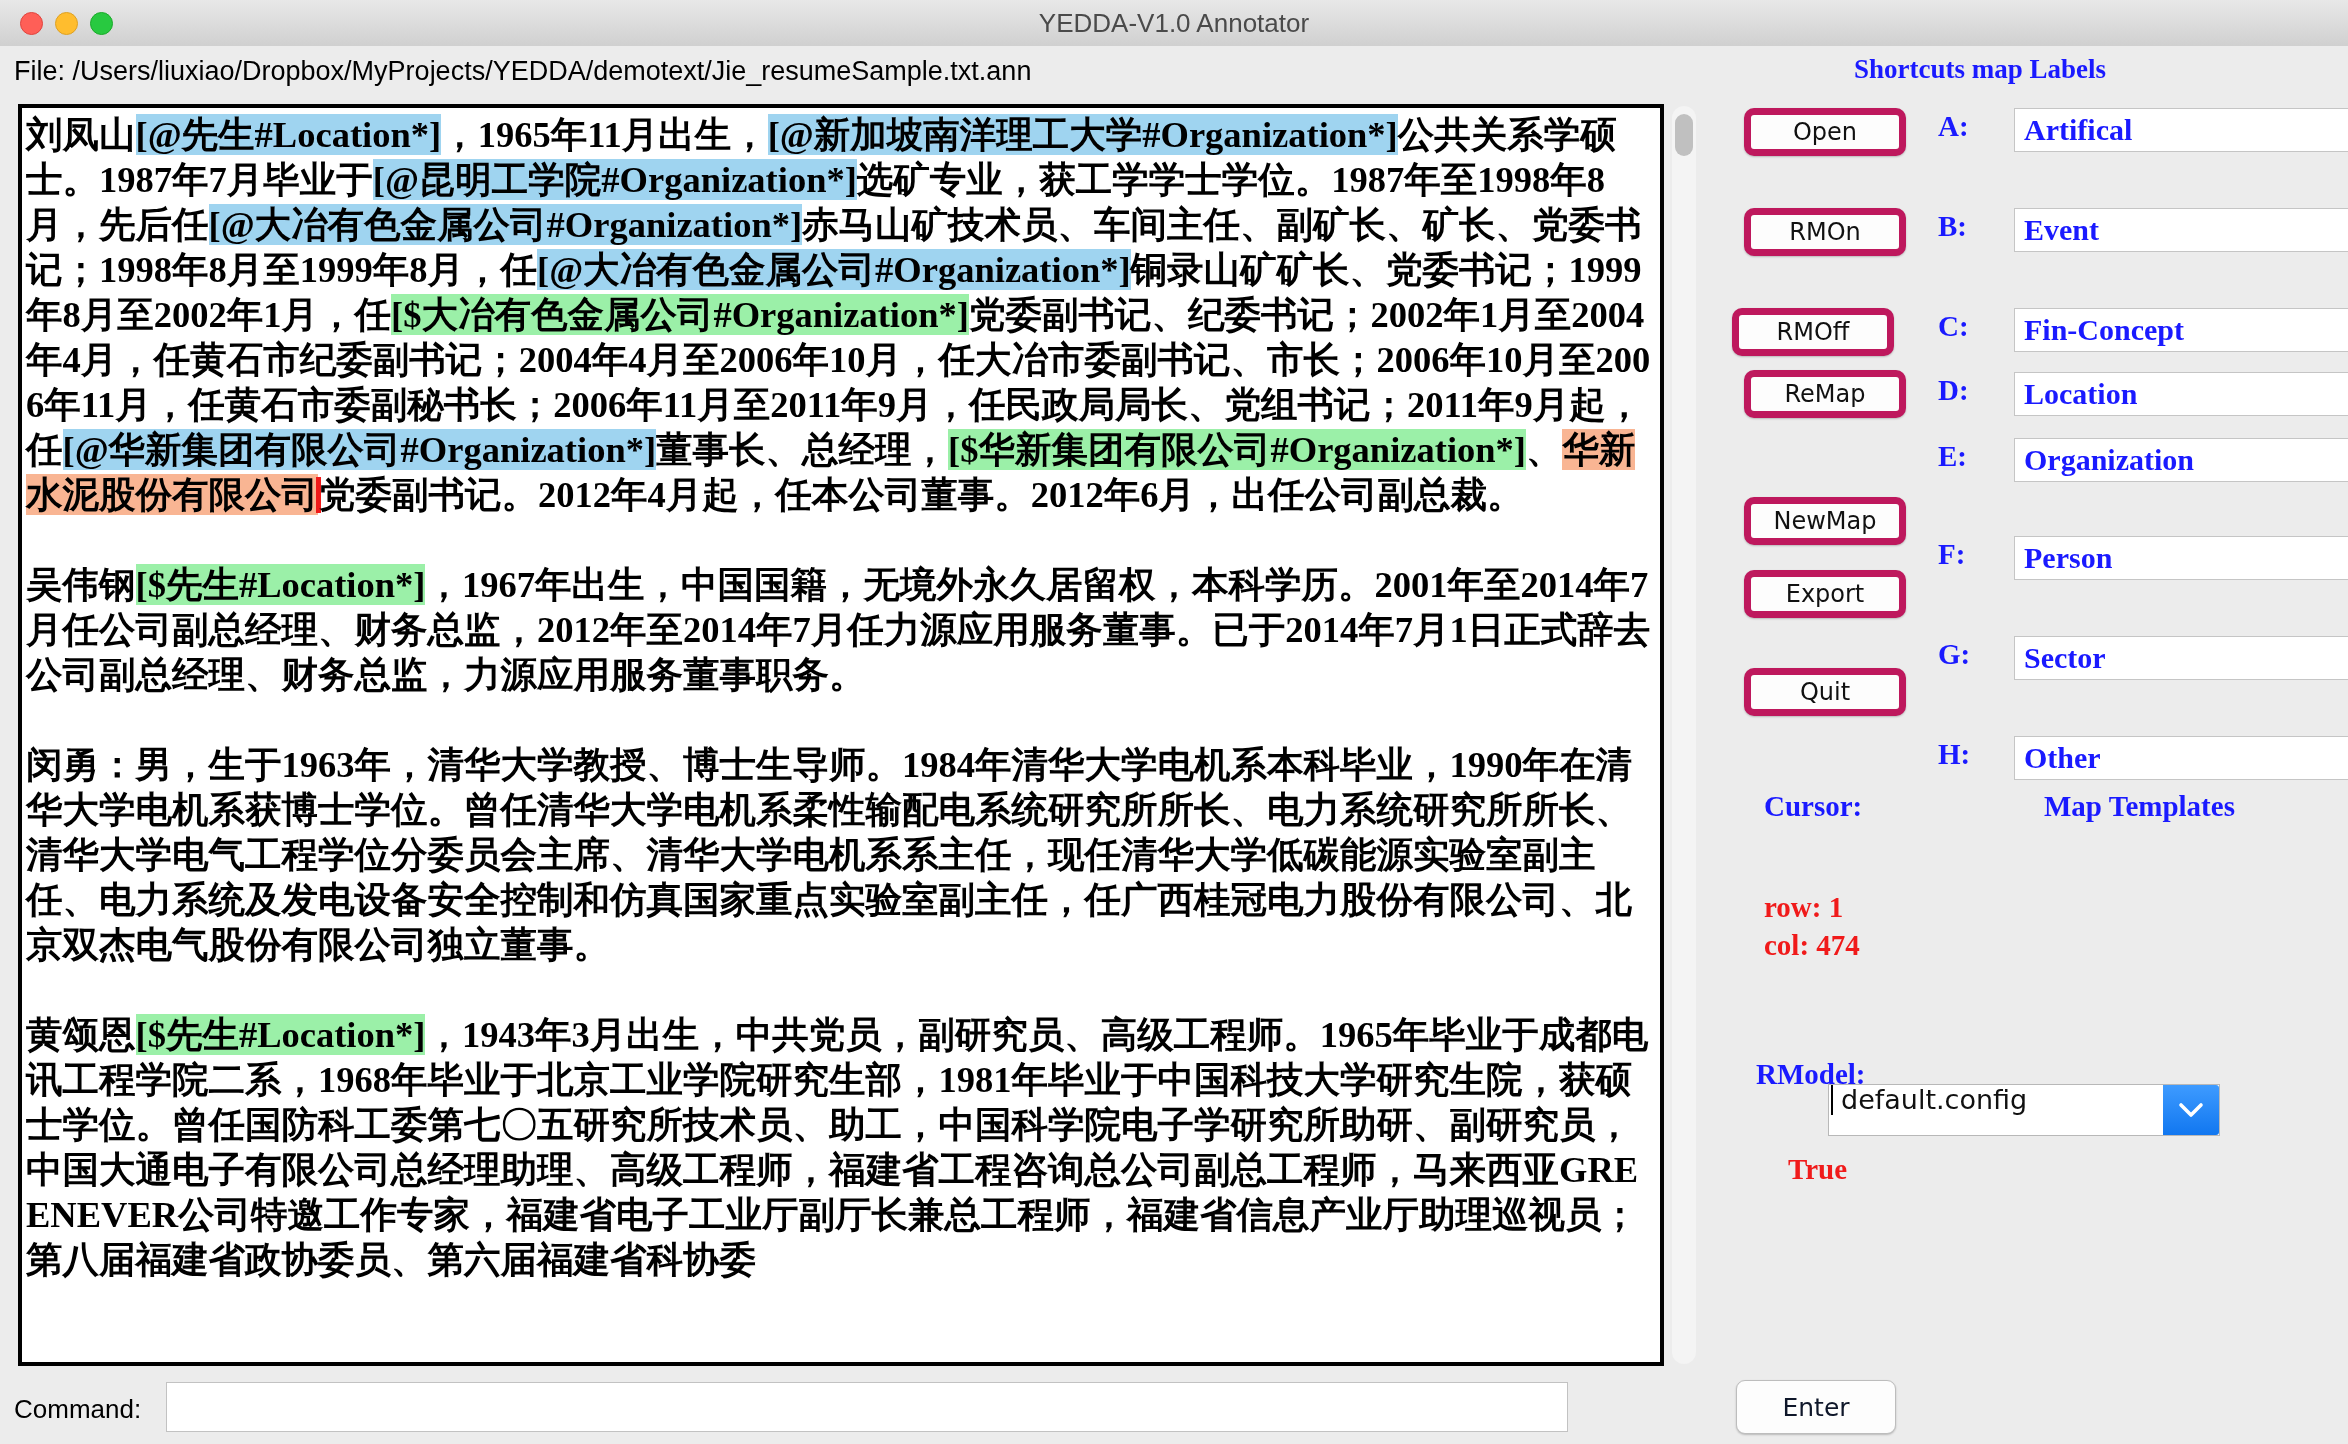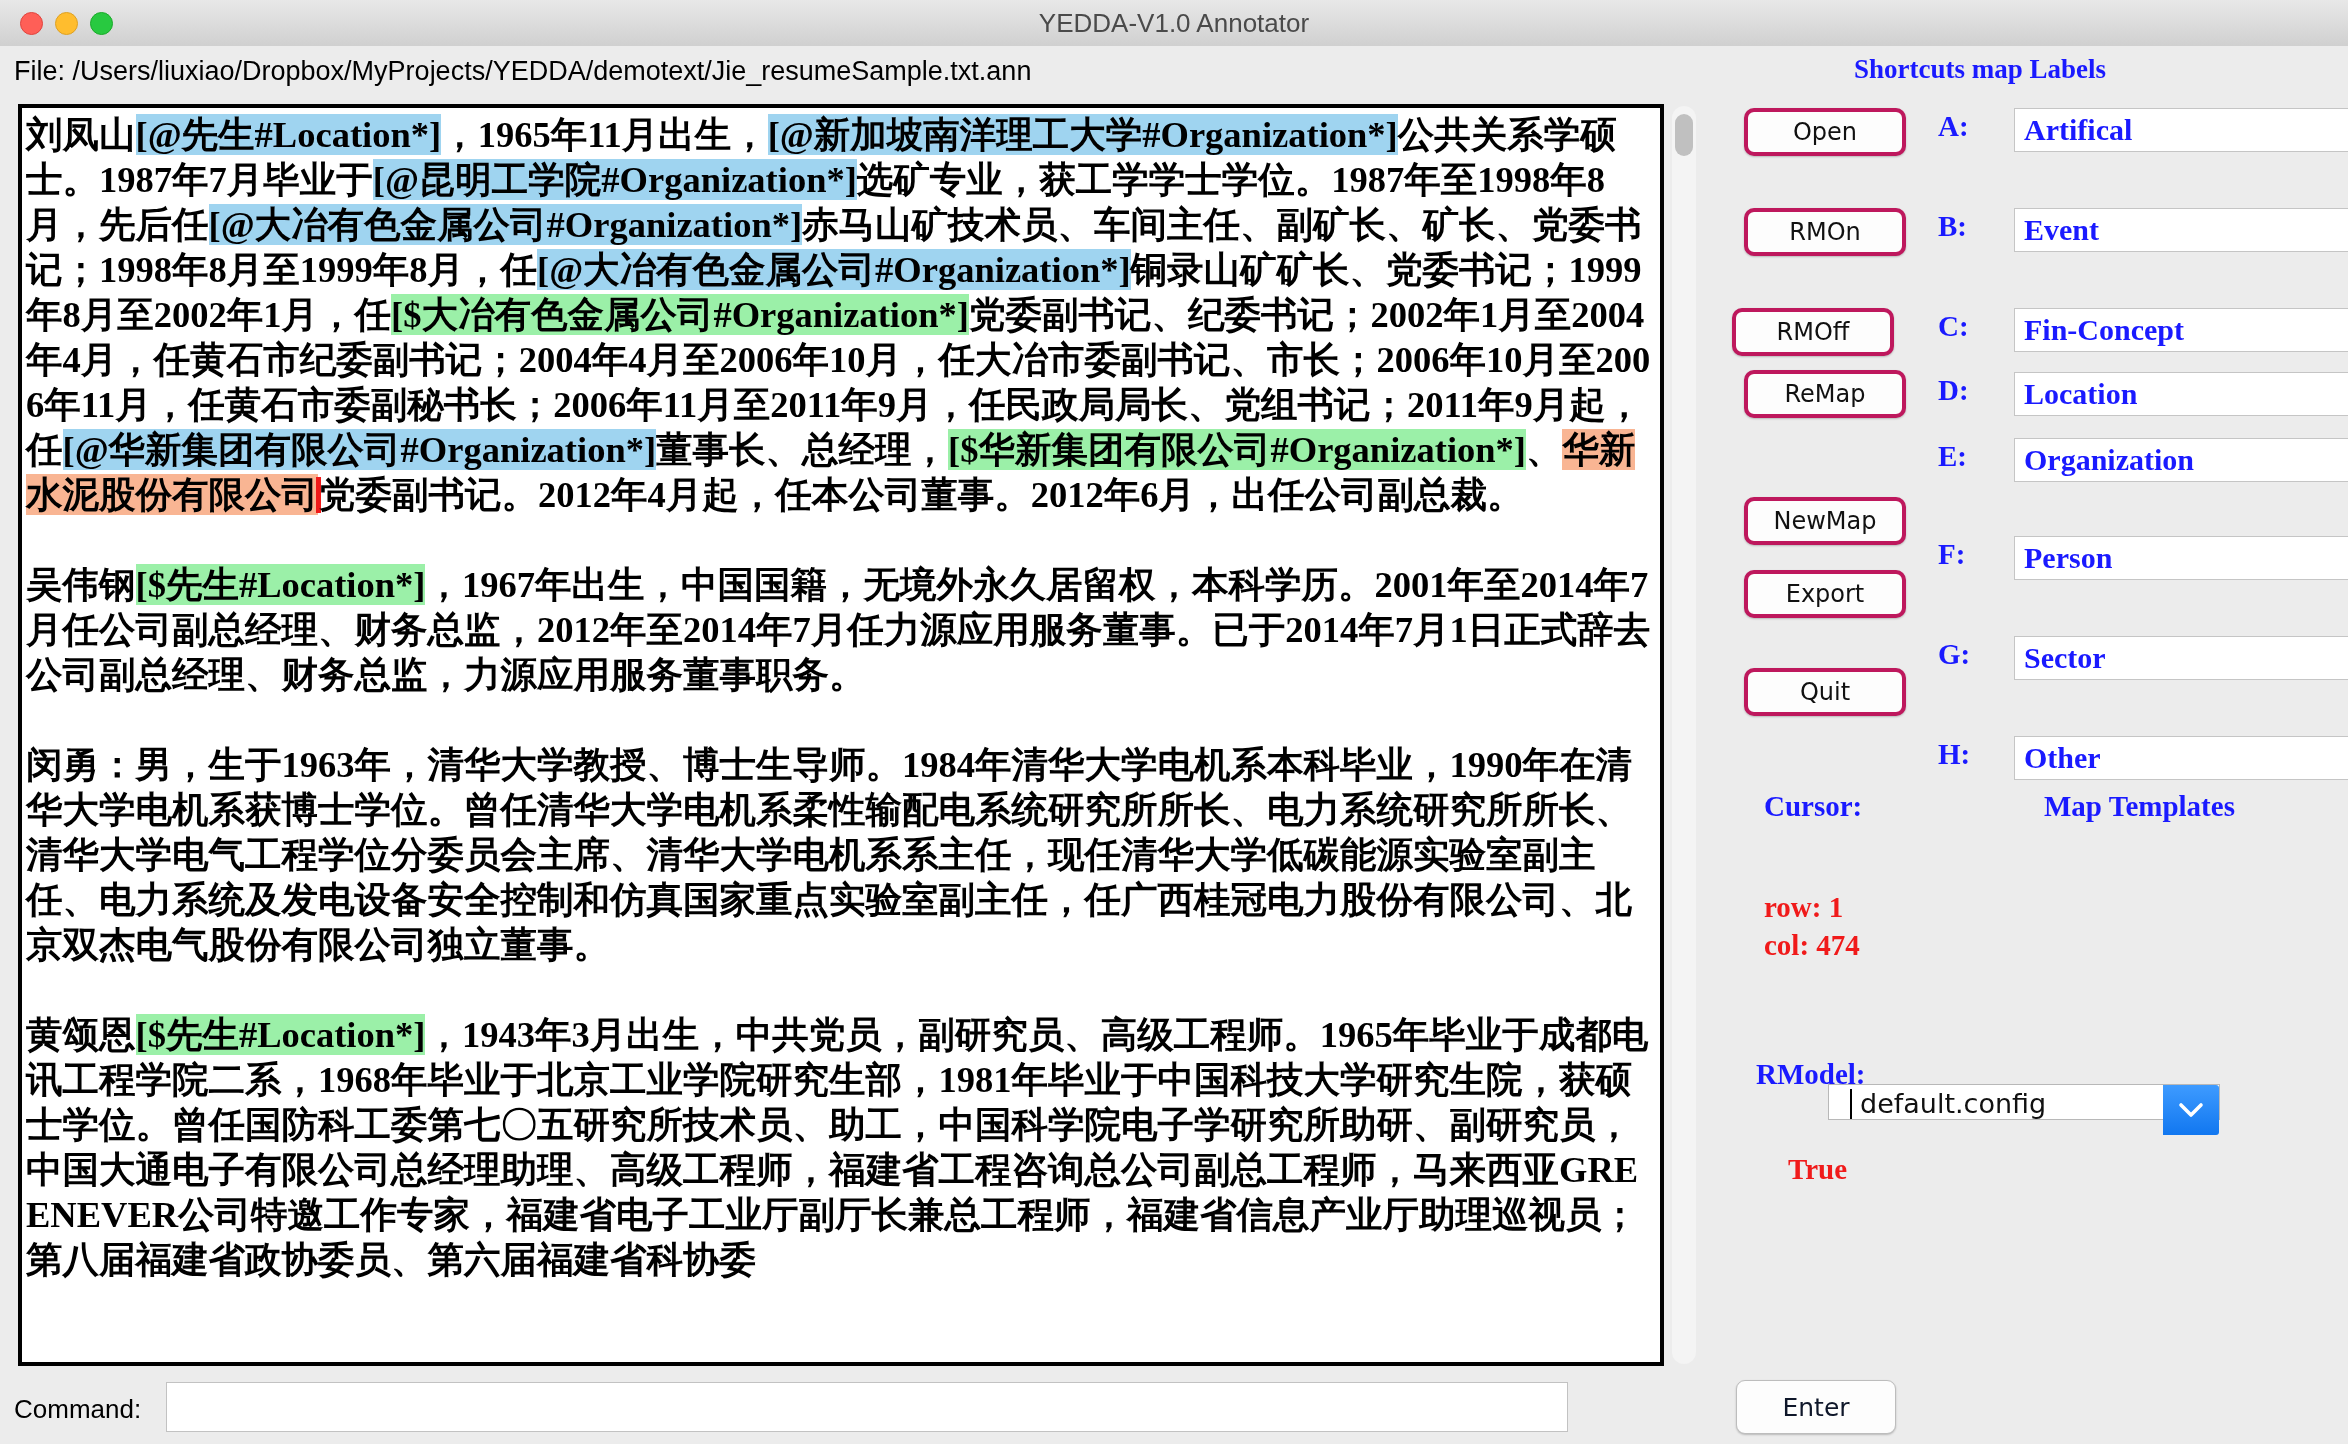--- a/index.html
+++ b/index.html
@@ -81,21 +81,21 @@
     background:#c0c0c0;border-radius:9px;
   }
   
   .rightpanel{
     position:absolute;left:1704px;top:98px;width:644px;height:1270px;
   }
   .side-btn{
     position:absolute;
     width:162px;height:48px;
     background:#fdfdfd;
-    border:4px solid #be185d;
+    border:7px solid #be185d;
     border-radius:10px;
     box-shadow:0 1px 2px rgba(0,0,0,.22);
     font-family:"DejaVu Sans", sans-serif;
     font-size:24px;color:#111;
     display:flex;align-items:center;justify-content:center;
     cursor:pointer;
     box-sizing:border-box;
   }
   .key-label{
     position:absolute;width:46px;
@@ -121,25 +121,24 @@
     white-space:nowrap;
   }
   .red-val{
     position:absolute;
     font-family:"Liberation Serif", serif;
     font-weight:bold;font-size:29px;color:#f01a1a;
     white-space:nowrap;line-height:38px;
   }
   .combo{
     position:absolute;left:124px;top:986px;
-    width:392px;height:36px;
+    width:392px;height:52px;
     background:#fff;border:1px solid #b8b8b8;
-    box-sizing:border-box;display:flex;align-items:flex-end;
+    box-sizing:border-box;display:flex;align-items:flex-start;
     cursor:pointer;
-    padding-left:19px;
   }
   .combo-text{
     padding-left:8px;
     font-family:"DejaVu Sans", sans-serif;
     font-size:27px;color:#111;
     border-left:2px solid #000;
     margin-left:2px;line-height:30px;
   }
   .combo-arrow{
     position:absolute;right:0;top:0;width:56px;height:50px;

